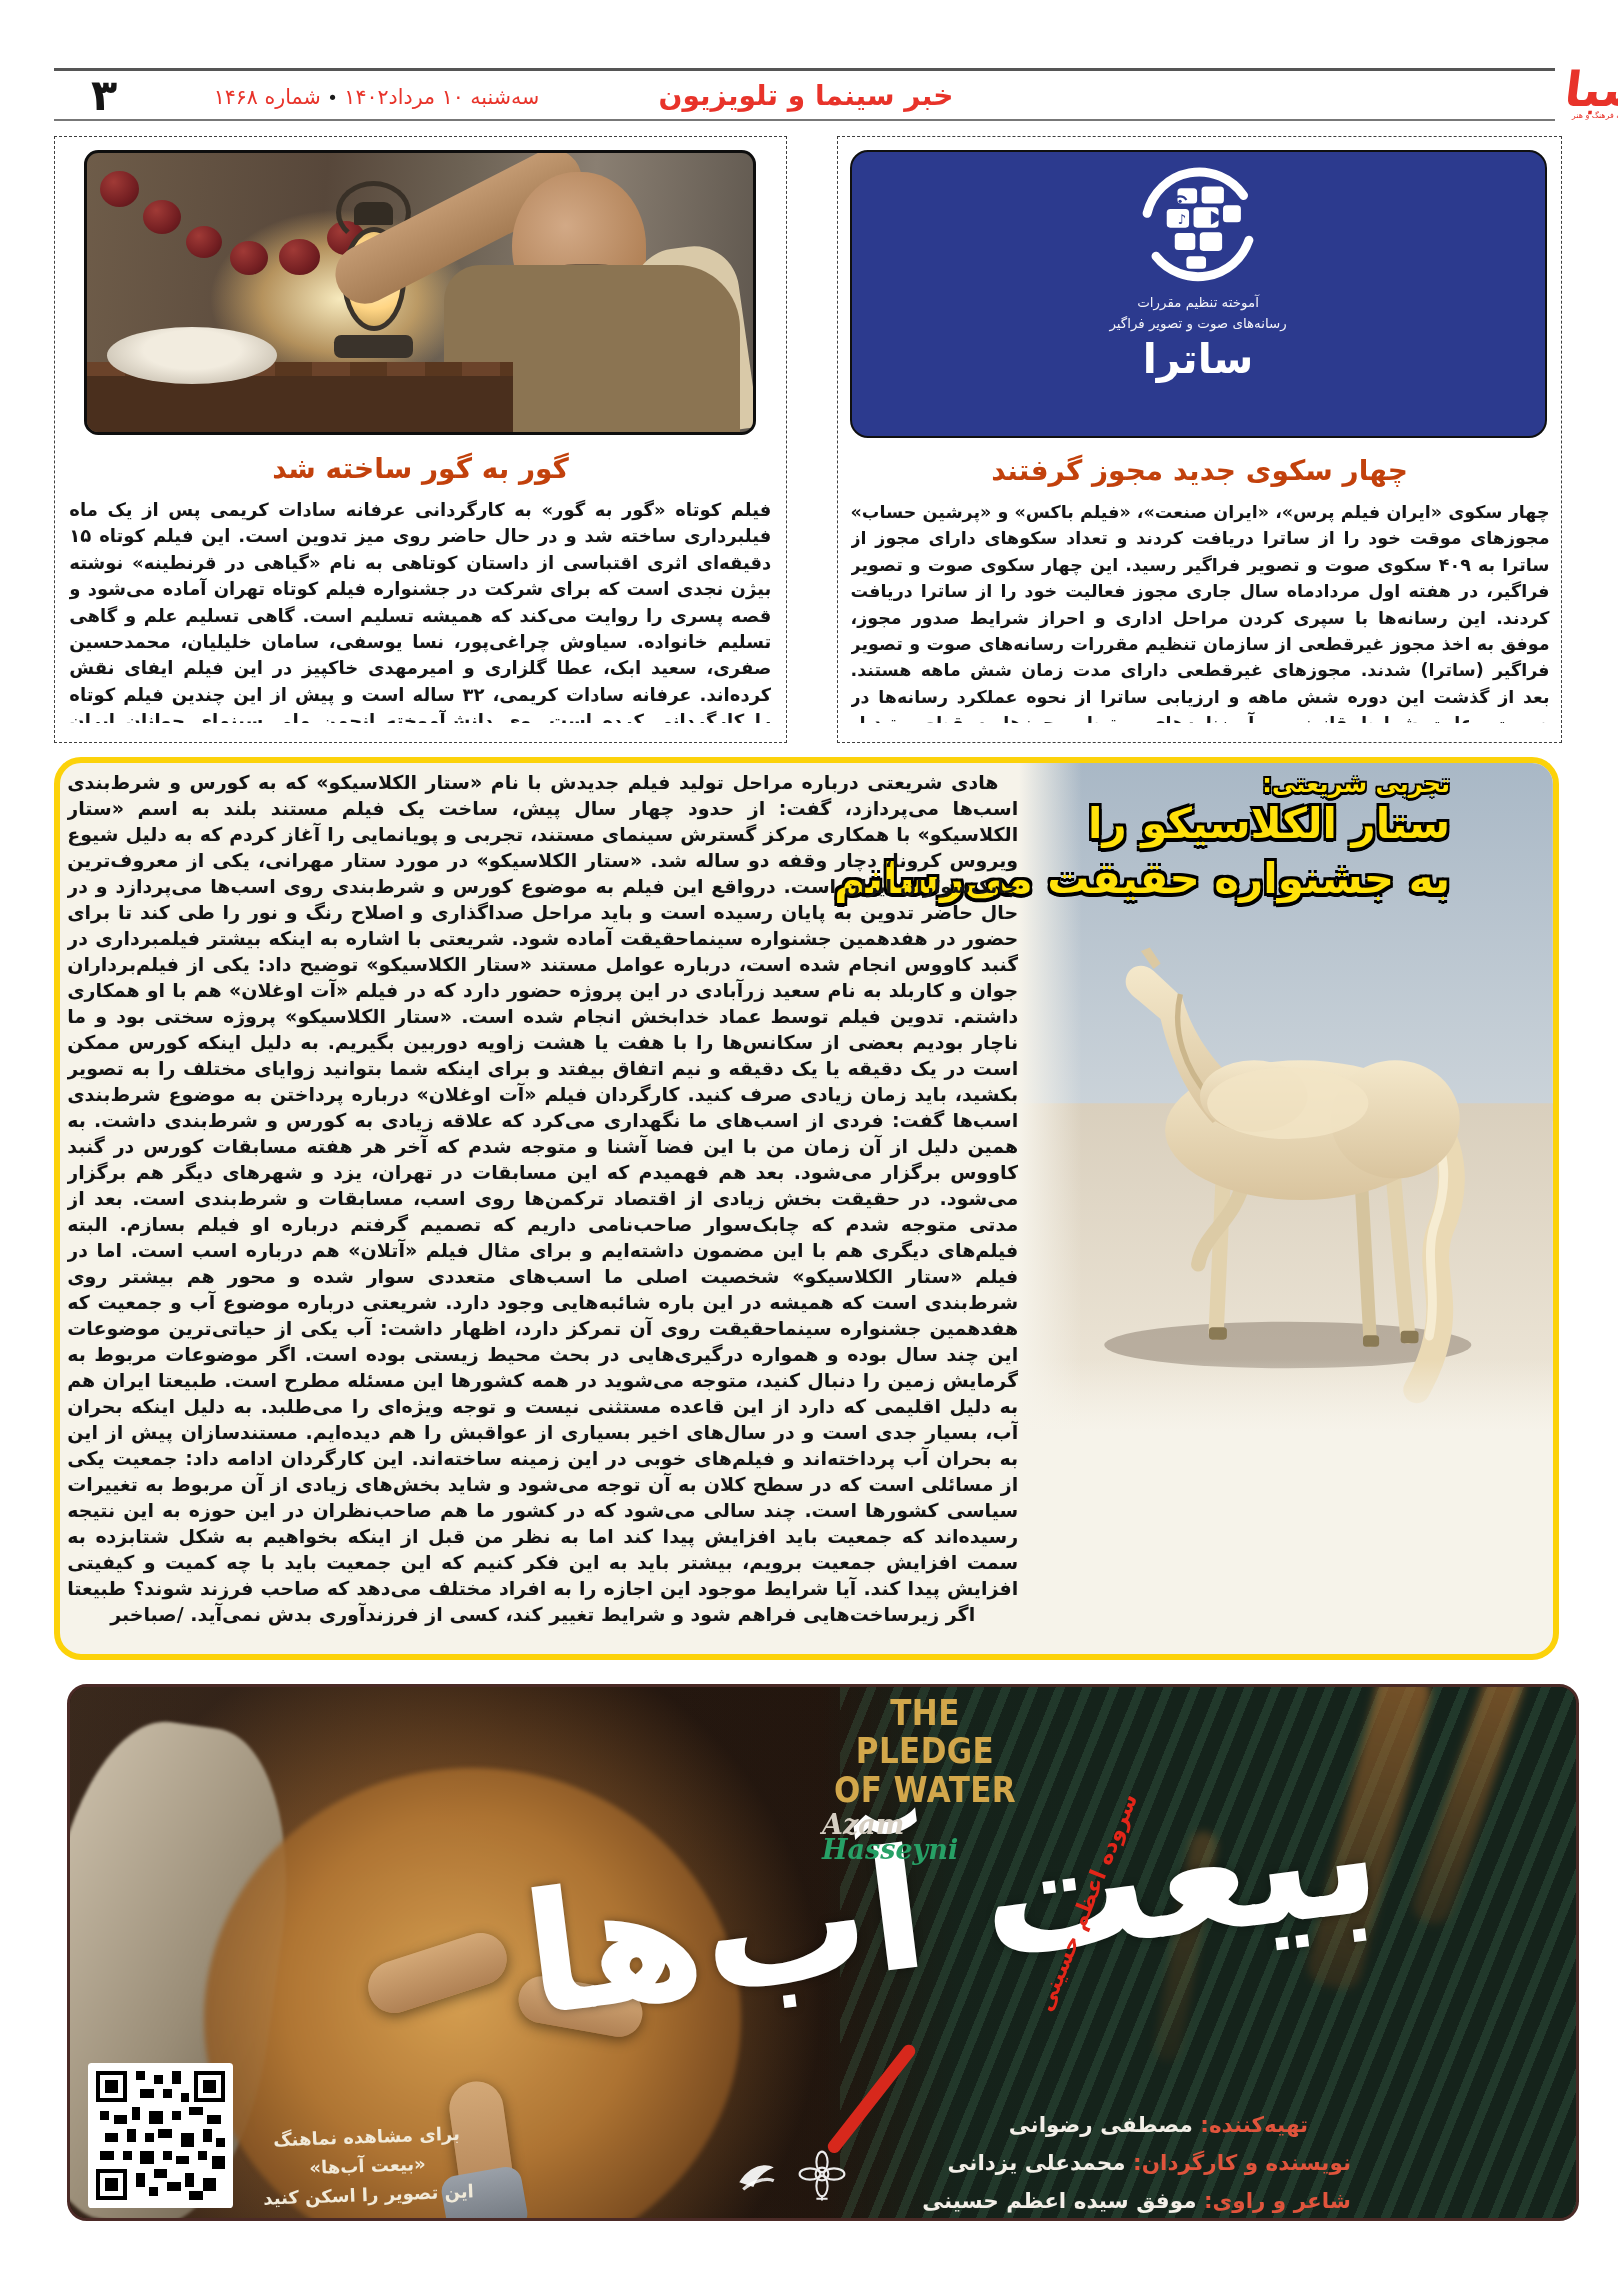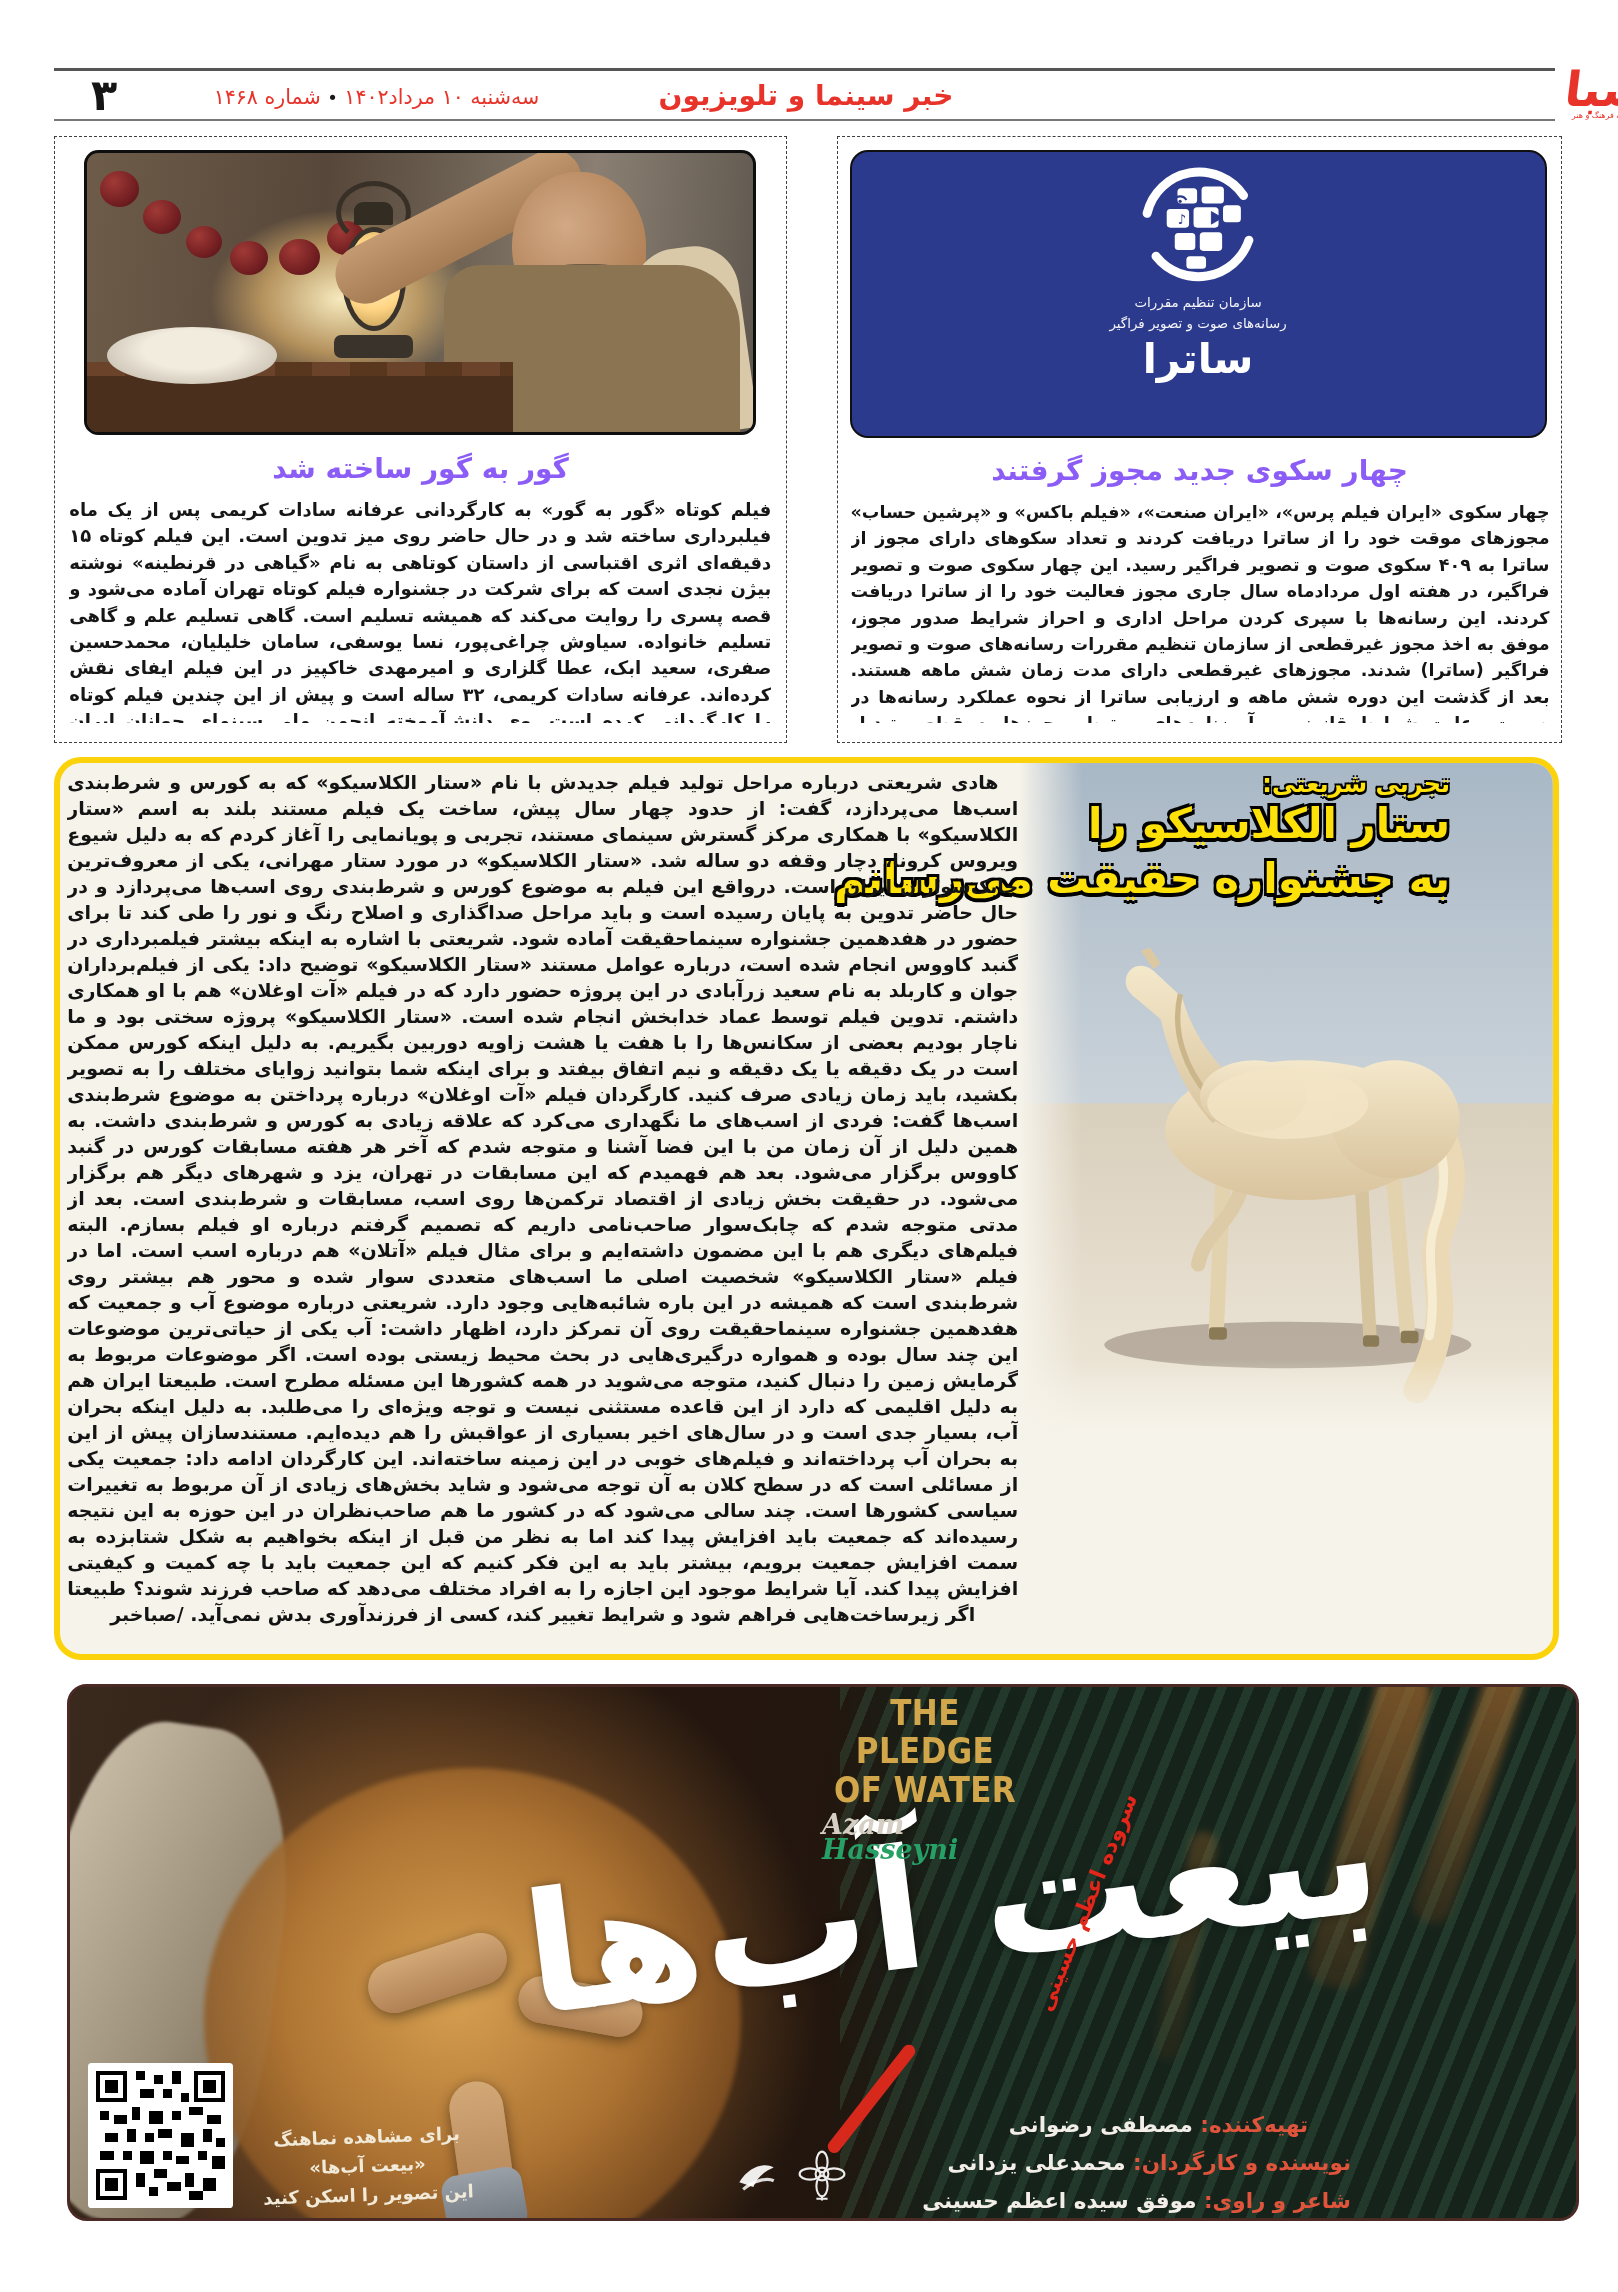--- a/index.html
+++ b/index.html
@@ -17,21 +17,21 @@
   .section-title { position:absolute; left:658px; top:79px; width:296px; font-size:28px; font-weight:bold; color:#e8332a; direction:rtl; text-align:center; }
   .brandlogo { position:absolute; left:1557px; top:66px; width:99px; text-align:center; }
   .brandlogo .word { font-size:48px; font-weight:bold; color:#e8332a; transform:skewX(-7deg); display:inline-block; line-height:47px; }
   .brandlogo .tag { font-size:8px; color:#e8332a; margin-top:-1.8px; }
 
   
   .newsbox { position:absolute; border:1.8px dashed #3e3e3e; background:#fff; }
   .box-left  { left:54px;  top:136px; width:733px; height:607px; }
   .box-right { left:837px; top:136px; width:725px; height:607px; }
   .news-headline { position:absolute; left:0; width:100%; text-align:center; direction:rtl;
-                   font-size:28px; font-weight:bold; color:#8b5cf6; }
+                   font-size:28px; font-weight:bold; color:#c2410c; }
   .news-body { position:absolute; direction:rtl; text-align:justify; text-align-last:center;
                color:#161616; overflow:hidden; }
   .body-left  { left:14.3px; top:360px; width:702px; height:226px; font-size:18px; font-weight:600; line-height:26.4px; }
   .body-right { left:12.5px; top:362px; width:699px; height:224px; font-size:17.5px; font-weight:600; line-height:26.4px; }
 
   
   .photo-left { position:absolute; left:29px; top:12.5px; width:672px; height:285px;
                 border:3.6px solid #0e0e0e; border-radius:14.3px; overflow:hidden;
                 background:linear-gradient(95deg,#6e5c49 0%,#57473a 35%,#6d6254 55%,#8a7f72 74%,#5f574e 100%); }
   .glow { position:absolute; left:12%; top:10%; width:52%; height:85%;
@@ -192,21 +192,21 @@
           <rect x="77" y="83" width="25" height="21" rx="4"></rect>
           <rect x="62" y="110" width="22" height="14" rx="4"></rect>
         </g>
         <g fill="#2c3a8e" stroke="#2c3a8e">
           <path d="M90 60 l12 7 -12 7 z"></path>
           <text x="52" y="74" font-size="15" stroke="none">♪</text>
           <path d="M48 47 a8 8 0 0 1 14 0" fill="none" stroke-width="2.5"></path>
           <circle cx="55" cy="48.5" r="1.8" stroke="none"></circle>
         </g>
       </svg>
-      <div class="satra-org">سازمان تنظیم مقررات</div>
+      <div class="satra-org">آموخته تنظیم مقررات</div>
       <div class="satra-org">رسانه‌های صوت و تصویر فراگیر</div>
       <div class="satra-brand">ساترا</div>
     </div>
     <div class="news-headline" style="top:317px;">چهار سکوی جدید مجوز گرفتند</div>
     <div class="news-body body-right">چهار سکوی «ایران فیلم پرس»، «ایران صنعت»، «فیلم باکس» و «پرشین حساب» مجوزهای موقت خود را از ساترا دریافت کردند و تعداد سکوهای دارای مجوز از ساترا به ۴۰۹ سکوی صوت و تصویر فراگیر رسید. این چهار سکوی صوت و تصویر فراگیر، در هفته اول مردادماه سال جاری مجوز فعالیت خود را از ساترا دریافت کردند. این رسانه‌ها با سپری کردن مراحل اداری و احراز شرایط صدور مجوز، موفق به اخذ مجوز غیرقطعی از سازمان تنظیم مقررات رسانه‌های صوت و تصویر فراگیر (ساترا) شدند. مجوزهای غیرقطعی دارای مدت زمان شش ماهه هستند. بعد از گذشت این دوره شش ماهه و ارزیابی ساترا از نحوه عملکرد رسانه‌ها در صورت رعایت شرایط قانونی و آیین‌نامه‌های مرتبط، مجوزها به قطعی تبدیل خواهند شد./صباخبر</div>
   </div>
 
   <div class="feature">
     <div class="horse-region">
       <svg width="534" height="668" viewBox="0 0 596 746">

